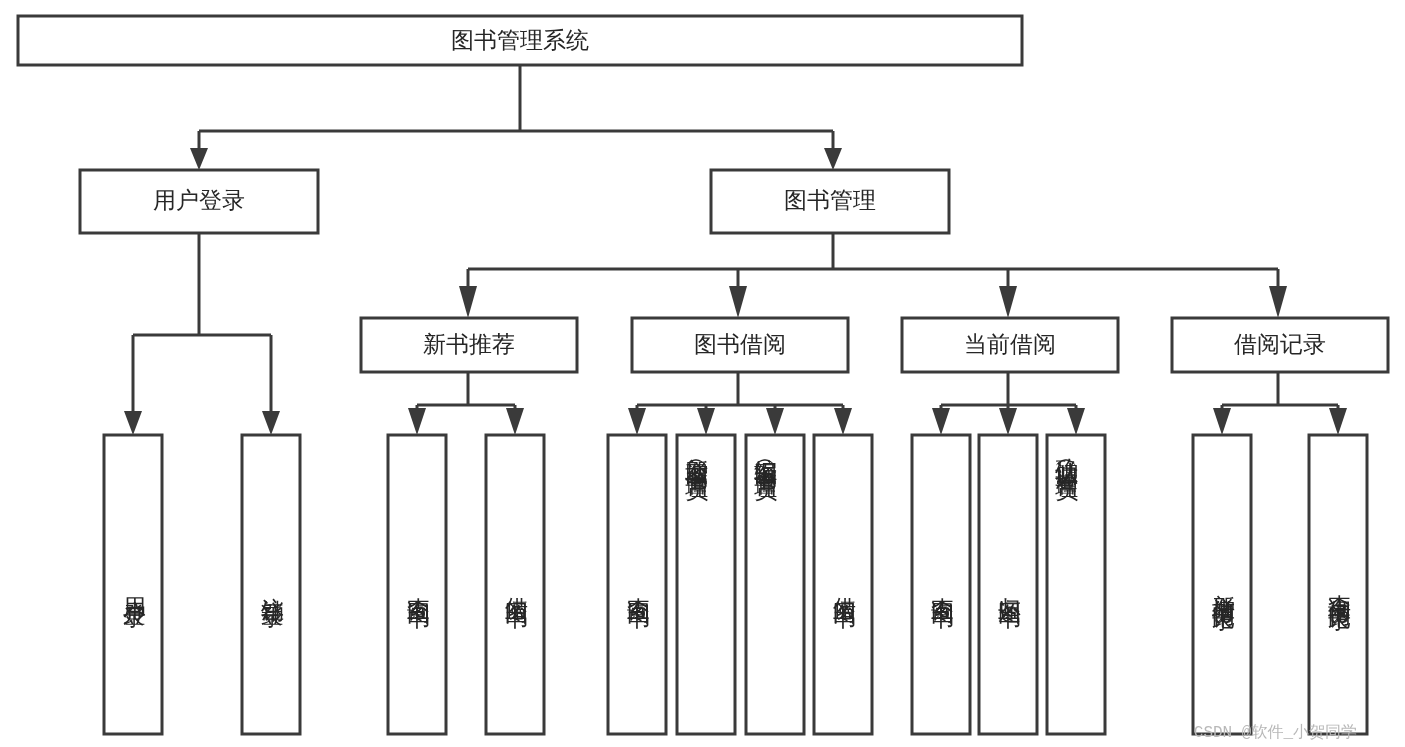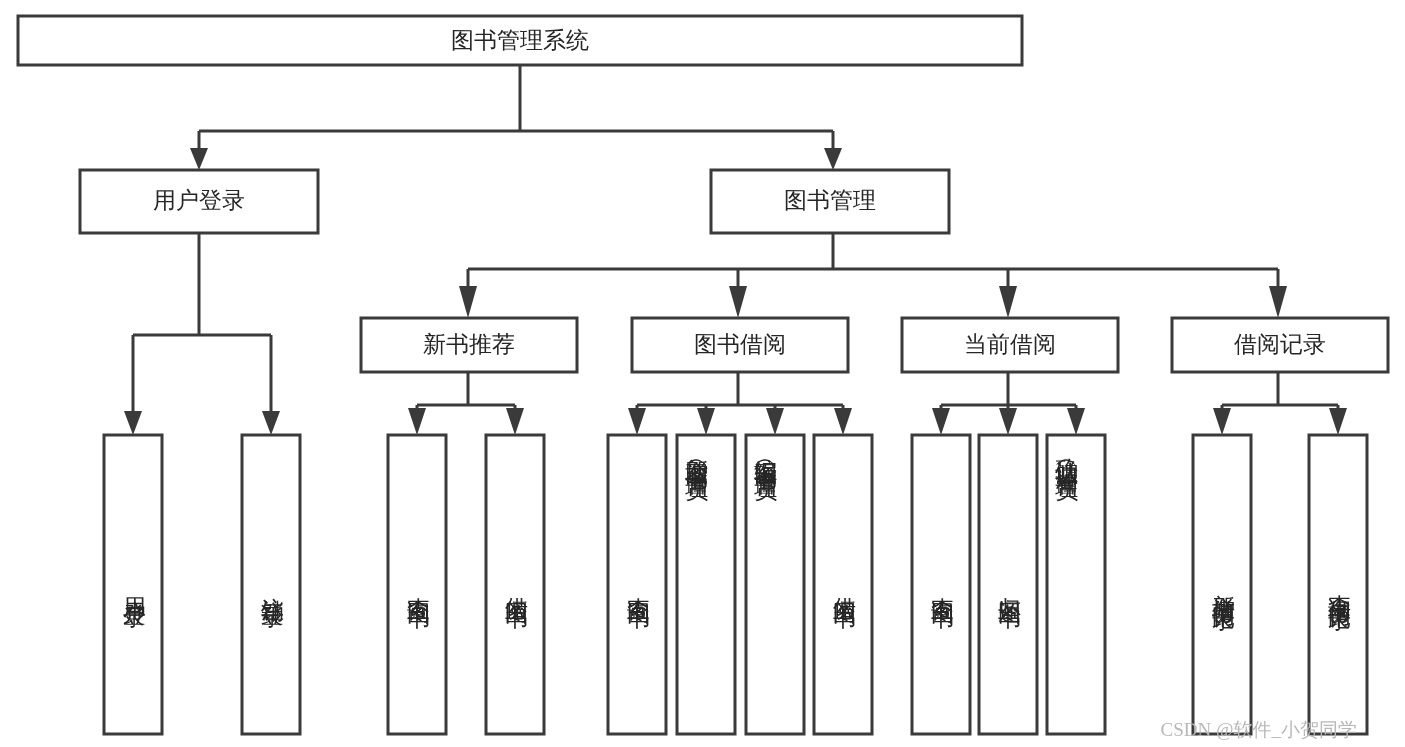--- a/index.html
+++ b/index.html
@@ -50,22 +50,22 @@
     fill: none;
   }
   .arrow-head {
     fill: #3a3a3a;
     stroke: none;
   }
   .watermark {
     position: absolute;
     right: 8px;
     bottom: 4px;
-    font-family: Liberation Serif, serif;
-    font-size: 19px;
+    font-family: Liberation Mono, monospace;
+    font-size: 16px;
     color: #b8b8b8;
     white-space: nowrap;
     user-select: none;
   }
 </style>
 </head>
 <body>
 
 <div id="diagram-root">
 

